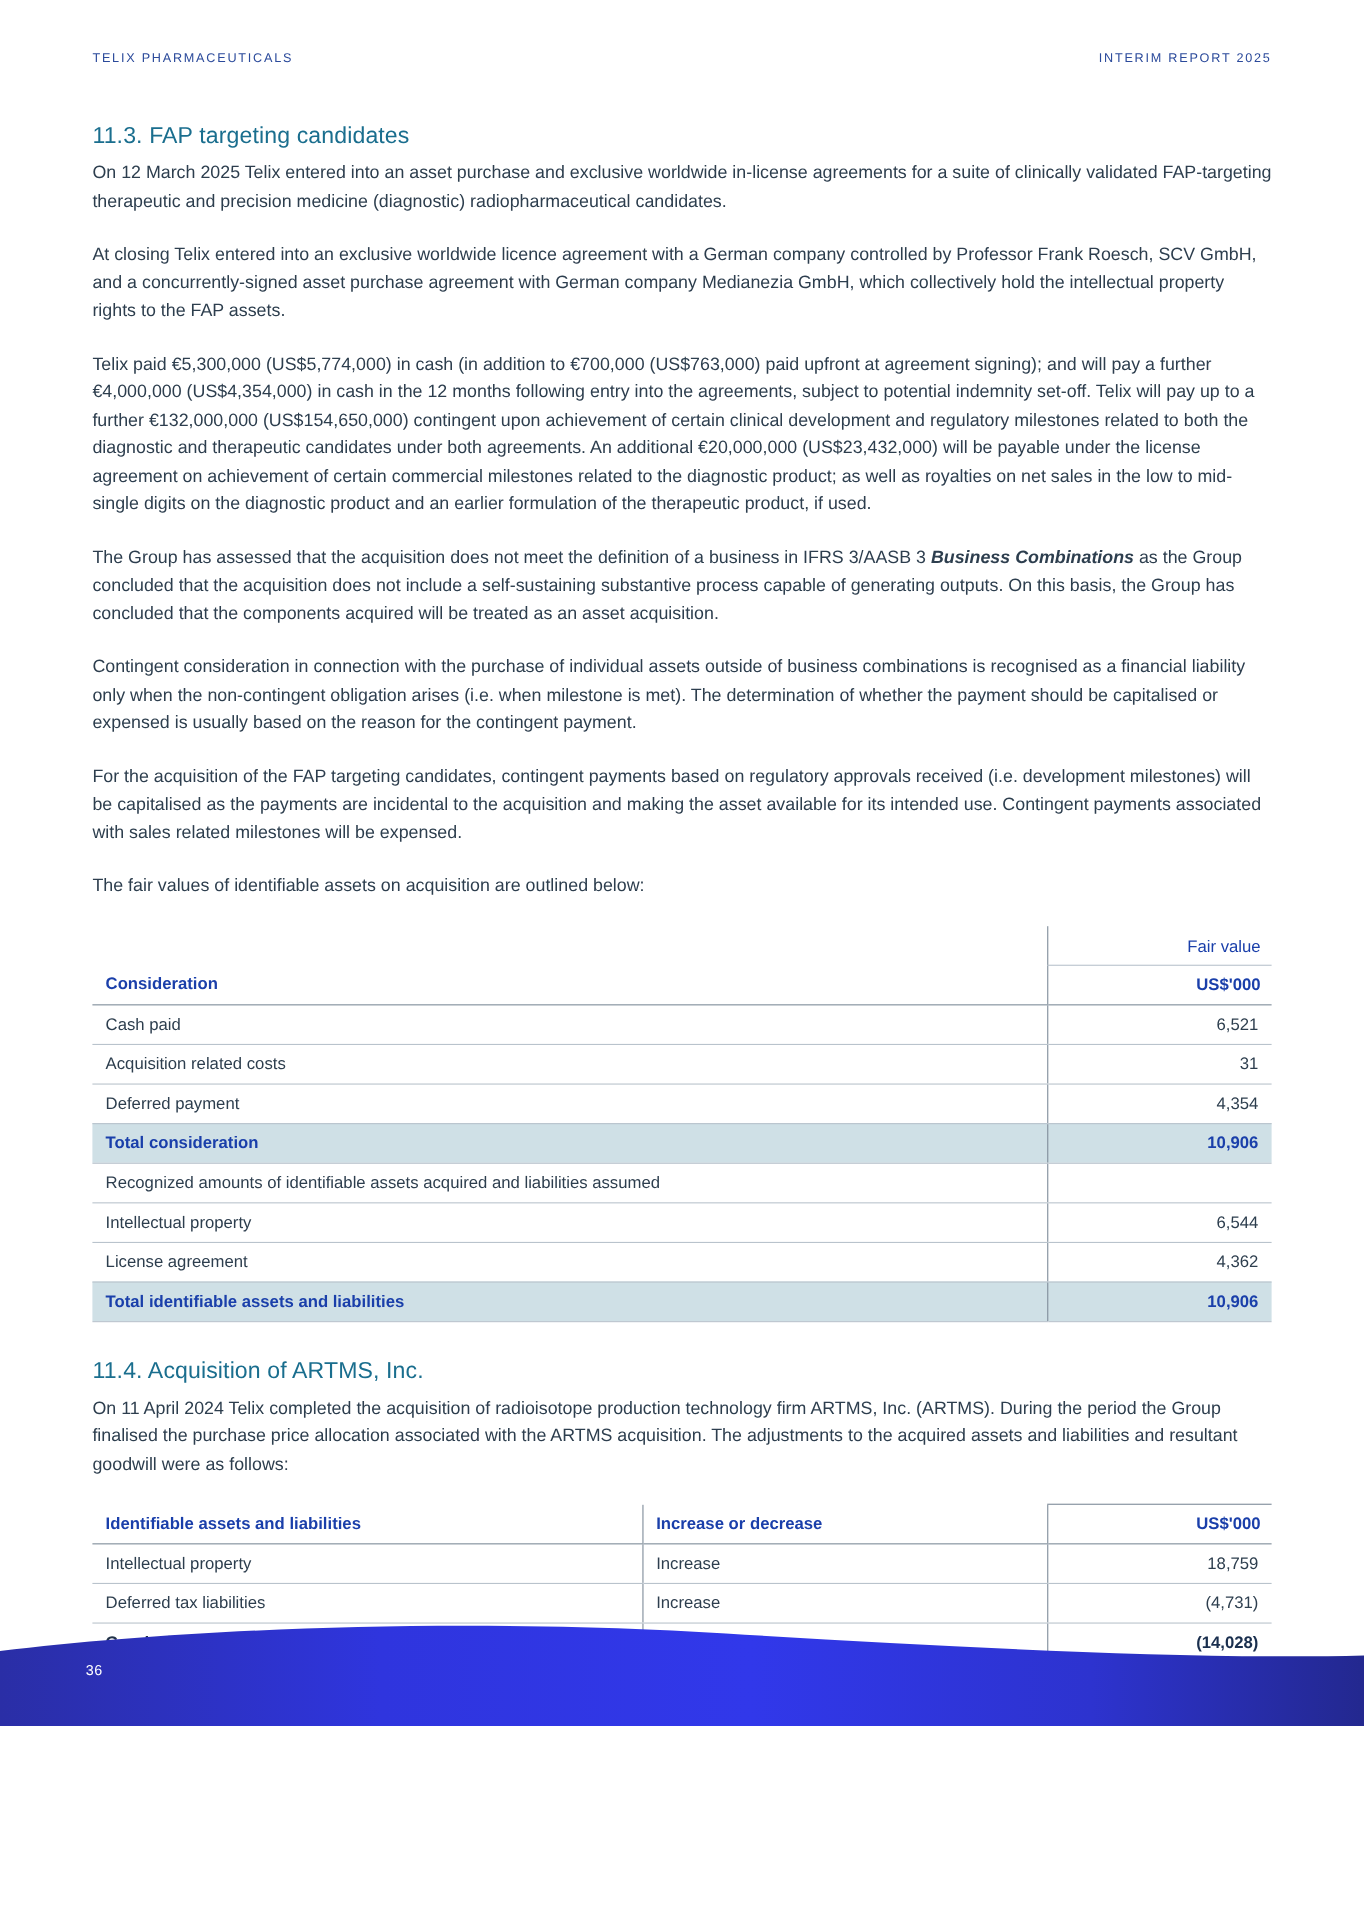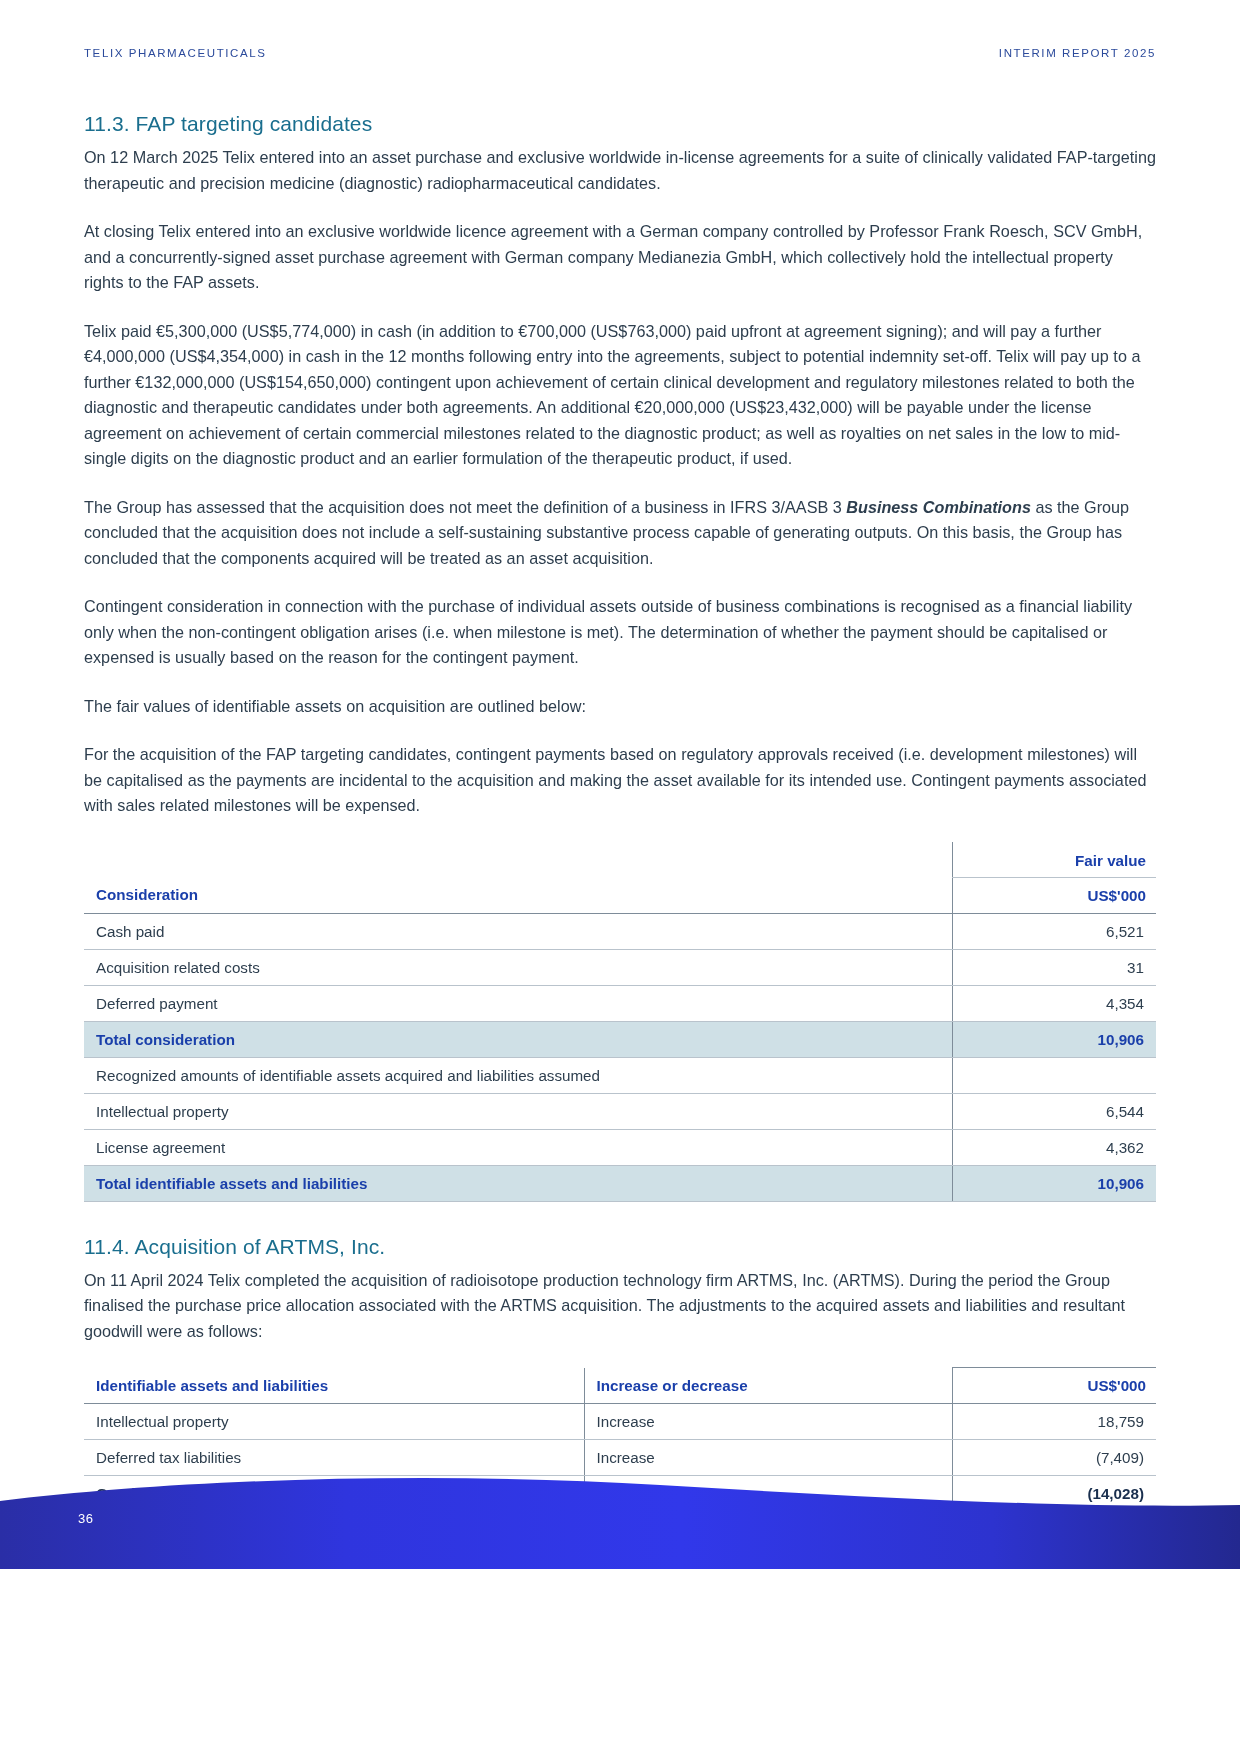--- a/index.html
+++ b/index.html
@@ -83,21 +83,21 @@
   .row-line td { border-bottom: 1px solid #b9c3cc; }
 
   
   .t1 col.c1 { width: 868px; }
   .t1 col.c2 { width: 204px; }
   .t1 td.c2, .t1 th.c2 { border-left: 1px solid #7e8c99; }
 
   .t1 tr.head-fv th { padding-top: 10px; padding-bottom: 8px; }
   .t1 tr.head-fv th.c2 {
     color: #1a3faa;
-    font-weight: bold;
+    font-weight: normal;
     text-align: right;
     border-bottom: 1px solid #b9c3cc;
   }
   .t1 tr.head-unit th {
     color: #1a3faa;
     font-weight: bold;
     border-bottom: 1px solid #7e8c99;
   }
   .t1 tr.head-unit th.c2 { text-align: right; }
 
@@ -171,22 +171,22 @@
 
     <h2 class="section-title">11.3. FAP targeting candidates</h2>
 
     <p class="body">On 12 March 2025 Telix entered into an asset purchase and exclusive worldwide in-license agreements for a suite of clinically validated FAP-targeting therapeutic and precision medicine (diagnostic) radiopharmaceutical candidates.</p>
     <p class="body">At closing Telix entered into an exclusive worldwide licence agreement with a German company controlled by Professor Frank Roesch, SCV GmbH, and a concurrently-signed asset purchase agreement with German company Medianezia GmbH, which collectively hold the intellectual property rights to the FAP assets.</p>
     <p class="body">Telix paid €5,300,000 (US$5,774,000) in cash (in addition to €700,000 (US$763,000) paid upfront at agreement signing); and will pay a further €4,000,000 (US$4,354,000) in cash in the 12 months following entry into the agreements, subject to potential indemnity set-off. Telix will pay up to a further €132,000,000 (US$154,650,000) contingent upon achievement of certain clinical development and regulatory milestones related to both the diagnostic and therapeutic candidates under both agreements. An additional €20,000,000 (US$23,432,000) will be payable under the license agreement on achievement of certain commercial milestones related to the diagnostic product; as well as royalties on net sales in the low to mid-single digits on the diagnostic product and an earlier formulation of the therapeutic product, if used.</p>
 
     <p class="body"><span>The Group has assessed that the acquisition does not meet the definition of a business in IFRS 3/AASB 3 </span><em>Business Combinations</em><span> as the Group concluded that the acquisition does not include a self-sustaining substantive process capable of generating outputs. On this basis, the Group has concluded that the components acquired will be treated as an asset acquisition.</span></p>
 
     <p class="body">Contingent consideration in connection with the purchase of individual assets outside of business combinations is recognised as a financial liability only when the non-contingent obligation arises (i.e. when milestone is met). The determination of whether the payment should be capitalised or expensed is usually based on the reason for the contingent payment.</p>
+    <p class="body">For the acquisition of the FAP targeting candidates, contingent payments based on regulatory approvals received (i.e. development milestones) will be capitalised as the payments are incidental to the acquisition and making the asset available for its intended use. Contingent payments associated with sales related milestones will be expensed.</p>
     <p class="body">The fair values of identifiable assets on acquisition are outlined below:</p>
-    <p class="body">For the acquisition of the FAP targeting candidates, contingent payments based on regulatory approvals received (i.e. development milestones) will be capitalised as the payments are incidental to the acquisition and making the asset available for its intended use. Contingent payments associated with sales related milestones will be expensed.</p>
 
     <div class="table-wrap">
       <table class="fin t1">
         <colgroup>
             <col class="c1">
             <col class="c2">
           </colgroup>
         <thead>
           <tr class="head-fv">
             <th class="c1"></th>
@@ -254,21 +254,21 @@
         </thead>
         <tbody>
             <tr class="row-line">
               <td class="c1">Intellectual property</td>
               <td class="c2">Increase</td>
               <td class="c3 num">18,759</td>
             </tr>
             <tr class="row-line">
               <td class="c1">Deferred tax liabilities</td>
               <td class="c2">Increase</td>
-              <td class="c3 num">(7,409)</td>
+              <td class="c3 num">(4,731)</td>
             </tr>
             <tr class="row-line bold-row">
               <td class="c1">Goodwill</td>
               <td class="c2">Decrease</td>
               <td class="c3 num">(14,028)</td>
             </tr>
           </tbody>
       </table>
     </div>
 

